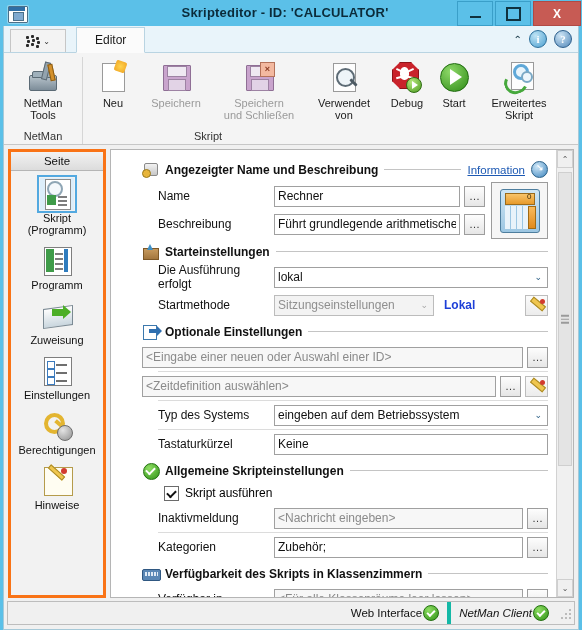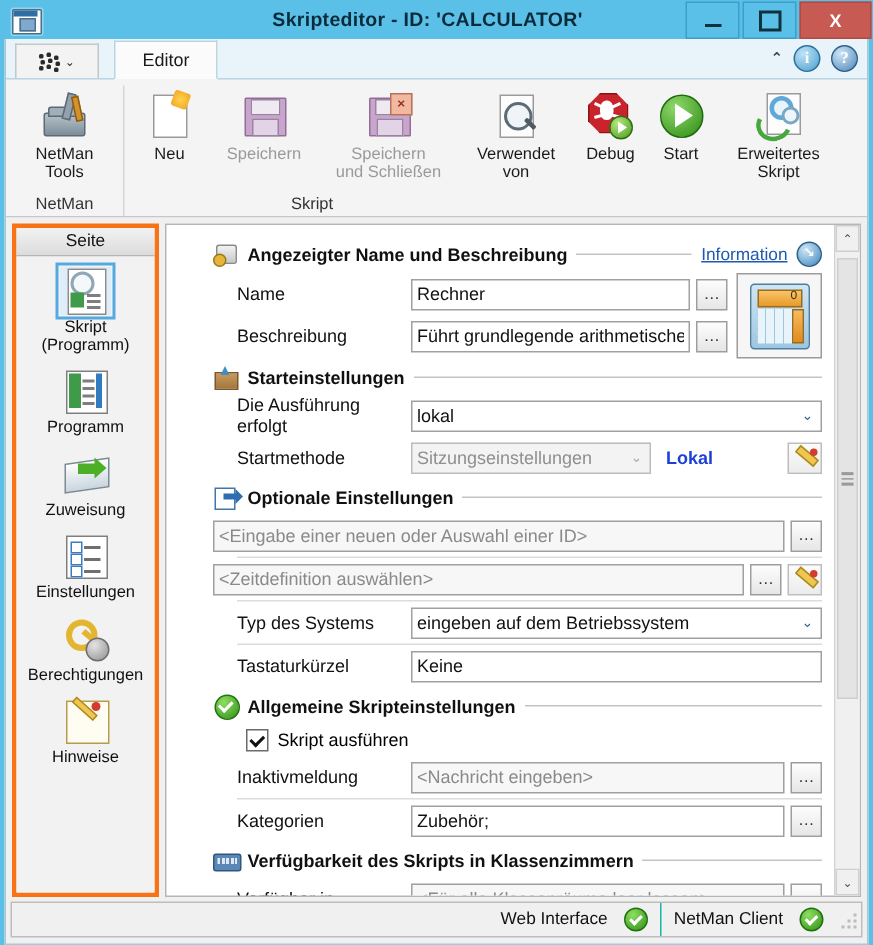--- a/index.html
+++ b/index.html
@@ -276,22 +276,22 @@
   .chk{width:13px;height:13px;border:1px solid #6b6b6b;background:#fff;position:relative;margin-right:6px;}
   .chk:after{content:"";position:absolute;left:2px;top:3px;width:7px;height:4px;border-left:2px solid #111;border-bottom:2px solid #111;transform:rotate(-45deg);}
   .divider{height:1px;background:#dcdcdc;margin:0 0 0 16px;}
 
   
   .status{
     flex:0 0 22px;height:22px;margin:3px 3px 4px 3px;
     background:#f0f0f0;border:1px solid #bdbdbd;
     display:flex;align-items:center;justify-content:flex-end;font-size:11.5px;color:#111;
   }
-  .st-cell{display:flex;align-items:center;gap:11px;padding:0 8px;height:100%;}
-  .st-cell + .st-cell{border-left:1px solid #14b8a6;}
+  .st-cell{display:flex;align-items:center;gap:1px;padding:0 8px;height:100%;}
+  .st-cell + .st-cell{border-left:4px solid #14b8a6;font-style:italic;}
   .ok{width:14px;height:14px;border-radius:50%;background:radial-gradient(circle at 35% 28%,#8ede62,#2f9117);border:1px solid #22700f;position:relative;}
   .ok:after{content:"";position:absolute;left:3px;top:4px;width:6px;height:3px;border-left:2px solid #fff;border-bottom:2px solid #fff;transform:rotate(-45deg);}
   .grip{width:12px;height:12px;margin:0 3px 0 2px;position:relative;opacity:.6;}
   .grip i{position:absolute;width:2px;height:2px;background:#9a9a9a;}
 </style>
 </head>
 <body>
 
 <div class="window">
 

